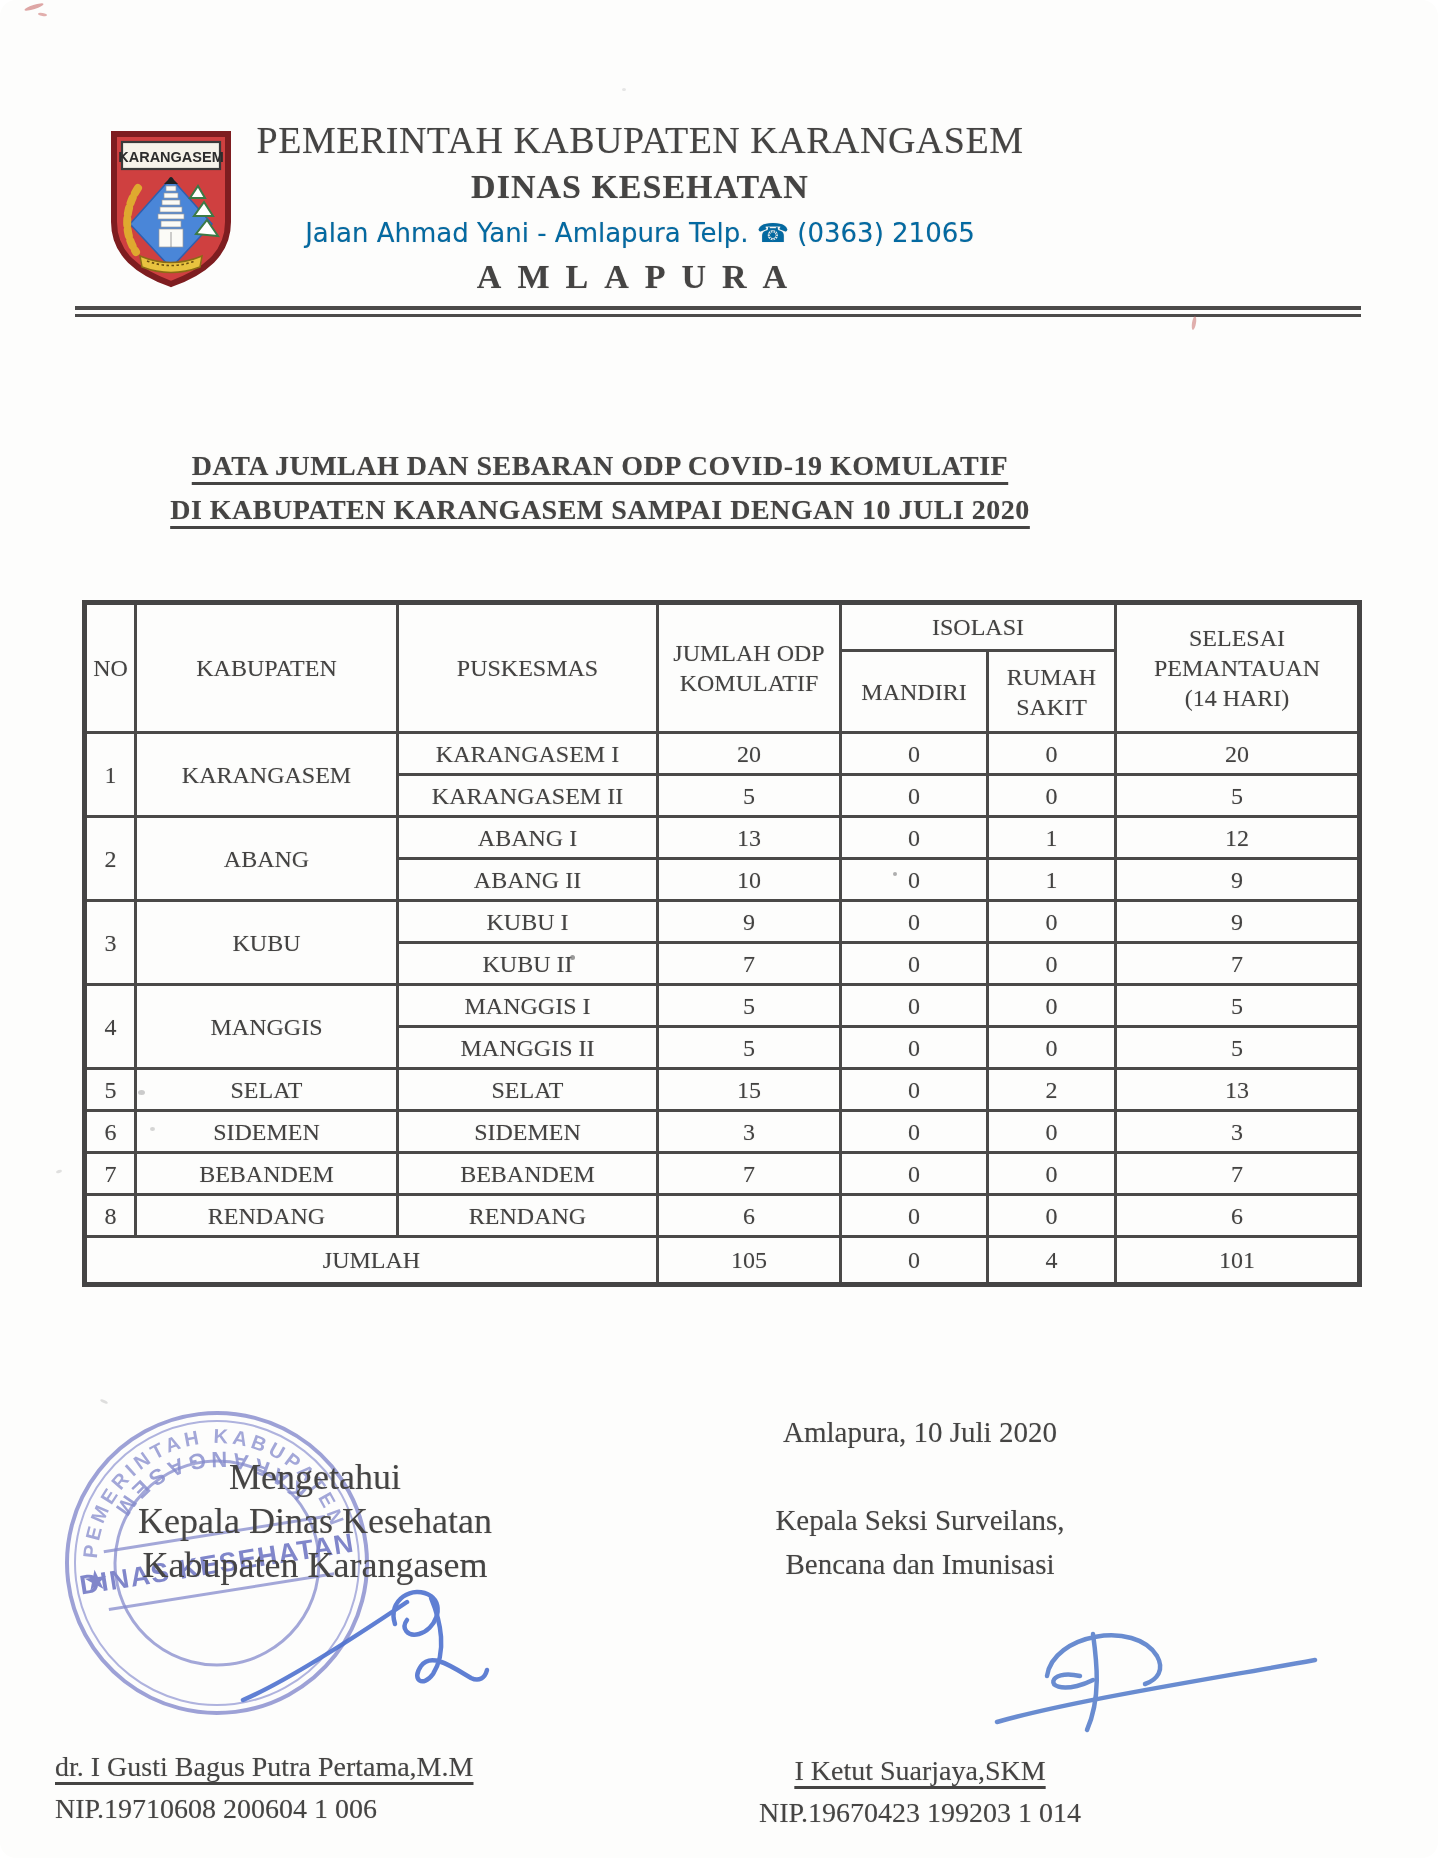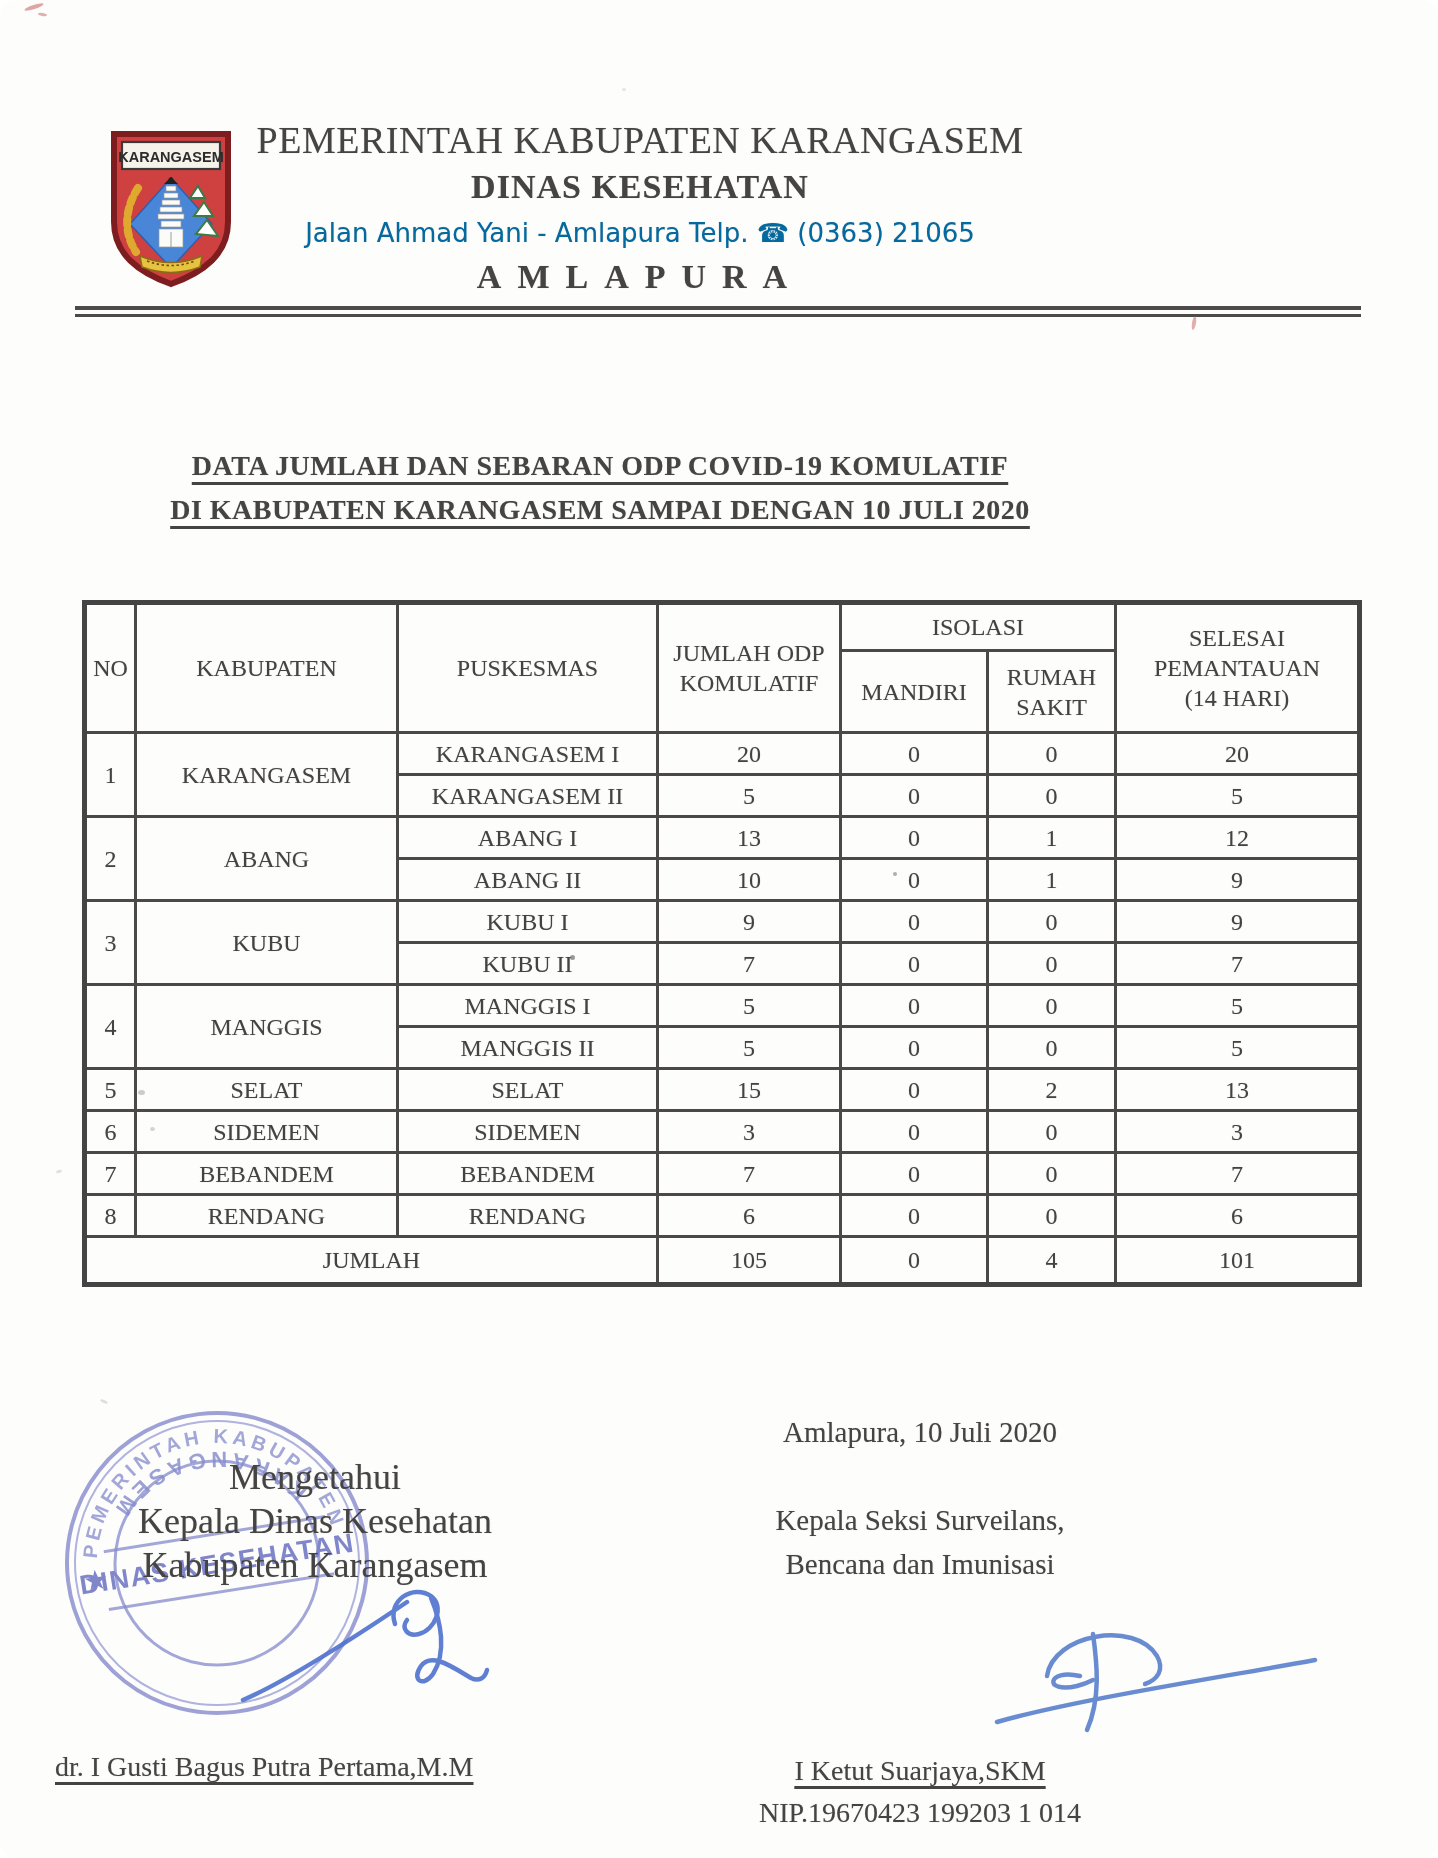--- a/index.html
+++ b/index.html
@@ -274,20 +274,21 @@
   <svg class="sig-scribble-left" viewBox="0 0 260 140">
     <g fill="none" stroke="#4f72cf" stroke-width="4.5" stroke-linecap="round" opacity=".9">
       <path d="M 8,118 C 50,100 120,55 172,20"></path>
       <path d="M 160,42 C 152,18 178,2 196,14 C 210,24 200,48 184,52 C 172,55 166,46 172,38"></path>
       <path d="M 196,16 C 206,40 212,70 198,92 C 188,106 176,98 186,84 C 196,70 216,84 236,96 C 244,100 250,96 252,88"></path>
     </g>
   </svg>
 
   <div class="sig-name-left fuzz">
     <div><span class="uline">dr. I Gusti Bagus Putra Pertama,M.M</span></div>
+    <div>NIP.19710608 200604 1 006</div>
   </div>
 
   <div class="sig-date fuzz">Amlapura, 10 Juli 2020</div>
   <div class="sig-caption-right fuzz">
     <div>Kepala Seksi Surveilans,</div>
     <div>Bencana dan Imunisasi</div>
   </div>
 
   <svg class="sig-scribble-right" viewBox="0 0 340 130">
     <g fill="none" stroke="#5a80cc" stroke-width="4.5" stroke-linecap="round" opacity=".9">

